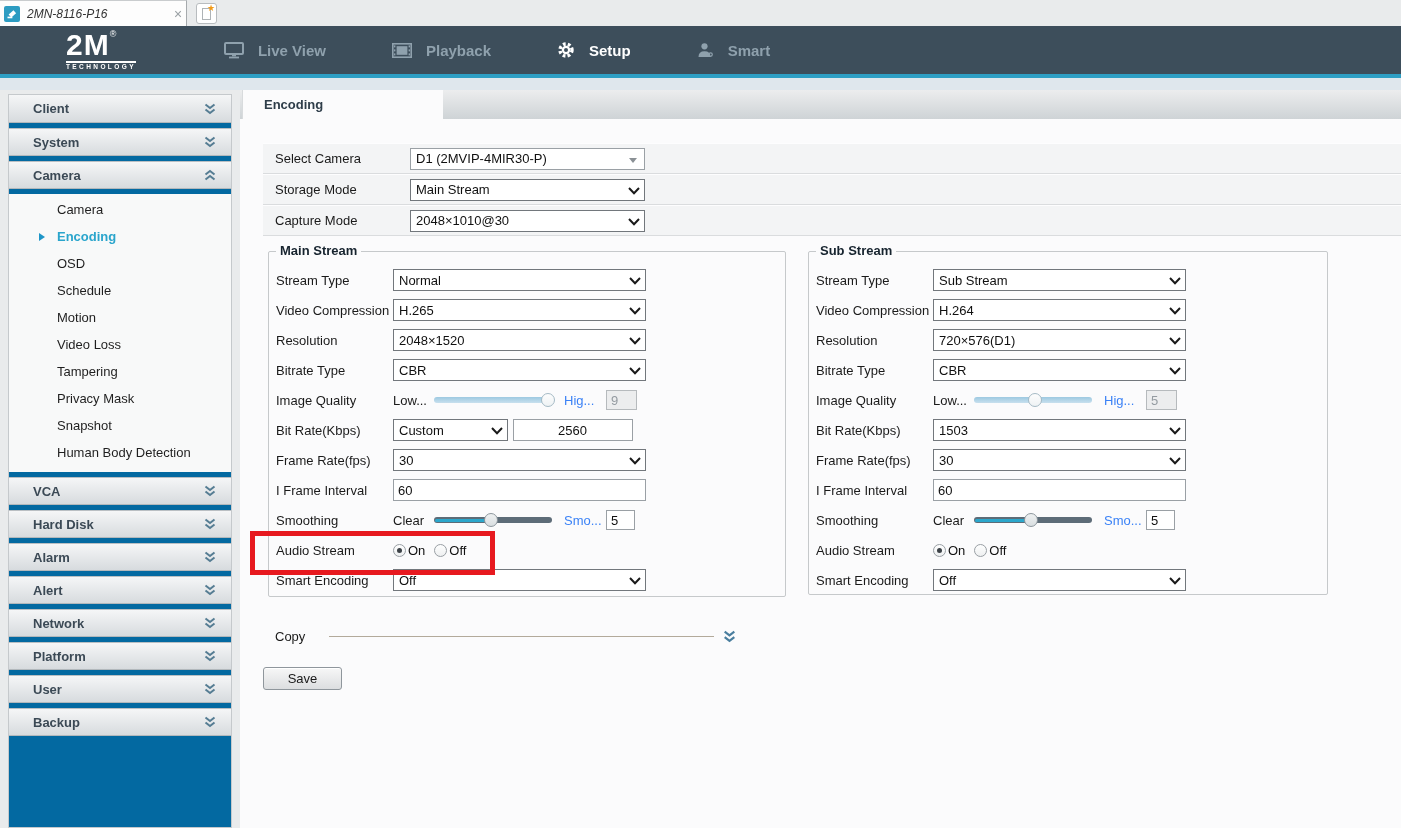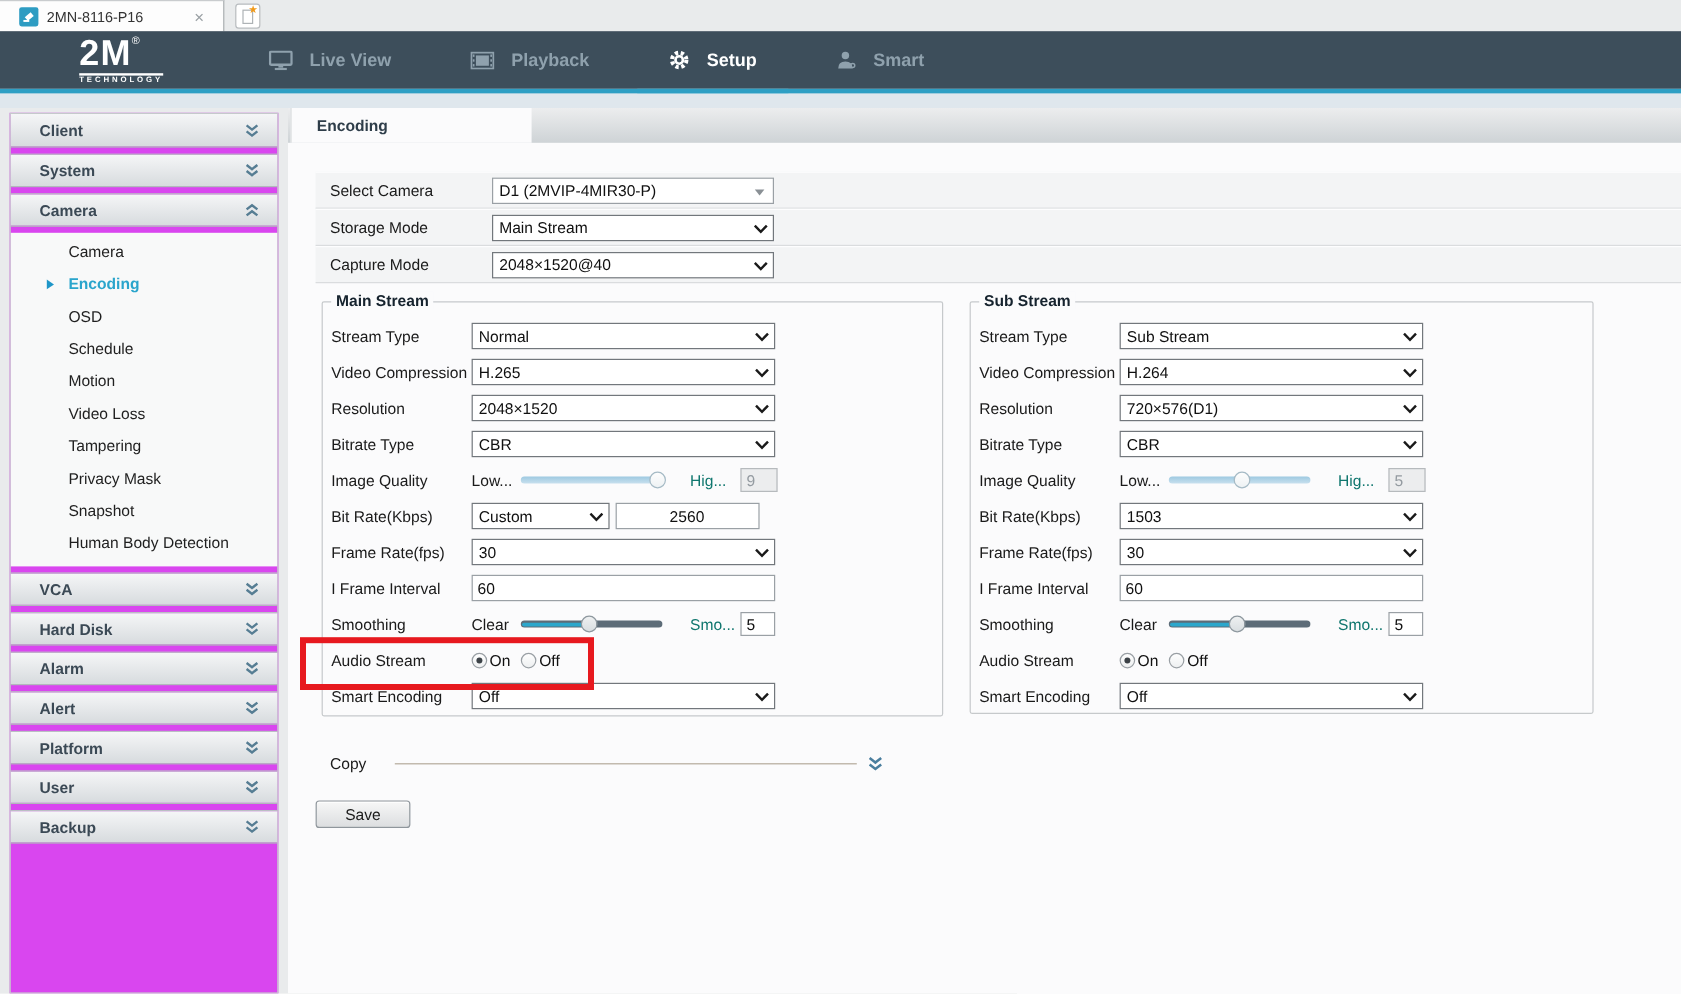--- a/index.html
+++ b/index.html
@@ -3,21 +3,21 @@
 <meta charset="utf-8">
 <style>
   * { margin:0; padding:0; box-sizing:border-box; }
   html,body { width:1401px; height:828px; overflow:hidden; }
   body { font-family:"Liberation Sans", sans-serif; background:#e9ebec; position:relative; }
 
   
   .browser-bar { position:absolute; left:0; top:0; width:1401px; height:26px;
 Information    background:linear-gradient(#dfe1e3,#cfd2d4); }
   .btab { position:absolute; left:0; top:0; width:187px; height:26px; background:#fdfdfd;
-    border-right:1px solid #a6aaad; border-top:1px solid #c9ccce; display:flex; align-items:center; padding:0 16px; }
+    border-right:1px solid #a6aaad; border-top:1px solid #c9ccce; display:flex; align-items:center; padding:0 4px;font-style:italic; }
   .btab-title { font-size:12px; color:#333; margin-left:7px; flex:1; white-space:nowrap; }
   .btab-close { color:#9aa0a4; font-size:14px; line-height:14px; cursor:default; }
   .favicon { width:16px; height:16px; background:#2d9cc2; border-radius:2px; display:flex; align-items:center; justify-content:center; flex:none; }
   .newtab { position:absolute; left:196px; top:3px; width:21px; height:21px; background:#fff;
     border:1px solid #b8bcbf; border-radius:3px; display:flex; align-items:center; justify-content:center; }
   .newtab .page { width:9px; height:12px; border:1.5px solid #aeb3b6; background:#fff; }
   .newtab .star { position:absolute; right:1px; top:-1px; color:#f29a18; font-size:9px; }
 
   
   .navbar { position:absolute; left:0; top:26px; width:1401px; height:48px; background:#3d4e5b; display:flex; align-items:center; }
@@ -29,21 +29,21 @@
   .nav-items { display:flex; margin-left:88px; }
   .nav-item { display:flex; align-items:center; margin-right:66px; color:#8fa1ad; font-size:15px; font-weight:bold; position:relative; height:48px; cursor:default; }
   .nav-item .nicon { margin-right:14px; display:flex; color:#8fa1ad; }
   .nav-item.active { color:#fff; }
   .nav-item.active .nicon { color:#fff; }
   .nav-item.active::after { content:""; position:absolute; left:-26px; right:-26px; bottom:-4px; height:4px; background:#55c0de; }
 
   .substrip { position:absolute; left:0; top:78px; width:1401px; height:12px; background:#dfe7ed; }
 
   
-  .sidebar { position:absolute; left:8px; top:94px; width:224px; bottom:0; background:#d946ef; border:1px solid #c5c9cc; }
+  .sidebar { position:absolute; left:8px; top:94px; width:224px; bottom:0; background:#0369a1; border:1px solid #c5c9cc; }
   .shead { height:28px; margin-bottom:5px; background:linear-gradient(#f5f6f7,#d7dbde);
     border-top:1px solid #babfc3; border-bottom:1px solid #b2b8bc; display:flex; align-items:center; justify-content:space-between;
     padding:0 14px 0 24px; font-size:13px; font-weight:bold; color:#3b4955; cursor:default; }
   .shead:first-child { border-top:none; }
   .dchev { color:#567d93; display:flex; }
   .dchev.up { transform:rotate(180deg); }
   .submenu { background:#f8f9f9; padding:2px 0 6px 0; margin-bottom:5px; }
   .sitem { height:27px; display:flex; align-items:center; padding-left:48px; font-size:13px; color:#1f1f1f; position:relative; cursor:default; }
   .sitem.active { color:#2aa5cc; font-weight:bold; }
   .sitem .tri { position:absolute; left:30px; width:0; height:0; border-left:6px solid #1e96c8; border-top:4px solid transparent; border-bottom:4px solid transparent; }
@@ -77,21 +77,21 @@
   
   .fset { position:absolute; border:1px solid #c6c9cb; border-radius:2px; background:#fbfbfc; }
   .fset.main { left:28px; top:161px; width:518px; height:346px; }
   .fset.sub  { left:568px; top:161px; width:520px; height:344px; }
   .legend { position:absolute; top:-9px; left:7px; background:#fbfbfc; padding:0 4px; font-size:13px; font-weight:bold; color:#16232e; }
   .fbody { padding-top:13px; }
   .frow { height:30px; display:flex; align-items:center; padding-left:7px; }
   .flabel { width:117px; font-size:13px; color:#1a1a1a; flex:none; }
 
   .mini { width:41px; font-size:13px; color:#1a1a1a; flex:none; }
-  .mini2 { width:37px; font-size:13px; color:#0f766e; flex:none; margin-left:23px; margin-right:5px; }
+  .mini2 { width:37px; font-size:13px; color:#3b82f6; flex:none; margin-left:12px; margin-right:5px; }
   .slider { position:relative; width:118px; height:16px; flex:none; cursor:default; }
   .slider .track { position:absolute; left:0; right:0; top:5px; height:6px; border-radius:3px; }
   .slider.iq .track { background:linear-gradient(#9dc9e1,#c8e0ee); }
   .slider.smooth .track { background:#5d6c78; }
   .slider.smooth .fill { position:absolute; left:1px; top:6.5px; height:3px; background:#2ba7cc; border-radius:2px; }
   .slider .thumb { position:absolute; top:8px; width:14px; height:14px; border-radius:50%; transform:translate(-50%,-50%); }
   .slider.iq .thumb { background:linear-gradient(#fdfdfd,#eef2f4); border:1px solid #a5bac5; }
   .slider.smooth .thumb { background:linear-gradient(#eef0f1,#d9dee1); border:1px solid #8d979e; }
 
   .radio { display:inline-block; width:13px; height:13px; border:1px solid #999fa4; border-radius:50%;
@@ -280,20 +280,29 @@
   <div class="shead">
     <span>Alert</span>
     <span class="dchev">
         <svg width="14" height="12" viewBox="0 0 14 12">
           <path d="M2.5 1.5 L7 5 L11.5 1.5" fill="none" stroke="currentColor" stroke-width="2"></path>
           <path d="M2.5 6.5 L7 10 L11.5 6.5" fill="none" stroke="currentColor" stroke-width="2"></path>
         </svg>
       </span>
   </div>
   <div class="shead">
+    <span>Network</span>
+    <span class="dchev">
+        <svg width="14" height="12" viewBox="0 0 14 12">
+          <path d="M2.5 1.5 L7 5 L11.5 1.5" fill="none" stroke="currentColor" stroke-width="2"></path>
+          <path d="M2.5 6.5 L7 10 L11.5 6.5" fill="none" stroke="currentColor" stroke-width="2"></path>
+        </svg>
+      </span>
+  </div>
+  <div class="shead">
     <span>Platform</span>
     <span class="dchev">
         <svg width="14" height="12" viewBox="0 0 14 12">
           <path d="M2.5 1.5 L7 5 L11.5 1.5" fill="none" stroke="currentColor" stroke-width="2"></path>
           <path d="M2.5 6.5 L7 10 L11.5 6.5" fill="none" stroke="currentColor" stroke-width="2"></path>
         </svg>
       </span>
   </div>
   <div class="shead">
     <span>User</span>
@@ -334,21 +343,21 @@
         <span class="arrow">
             <svg width="12" height="8" viewBox="0 0 12 8">
               <path d="M1 1 L6 6.2 L11 1" fill="none" stroke="currentColor" stroke-width="2"></path>
             </svg>
           </span>
       </div>
     </div>
     <div class="trow">
       <span class="tlabel">Capture Mode</span>
       <div class="sel w235">
-        <span>2048×1520@40</span>
+        <span>2048×1010@30</span>
         <span class="arrow">
             <svg width="12" height="8" viewBox="0 0 12 8">
               <path d="M1 1 L6 6.2 L11 1" fill="none" stroke="currentColor" stroke-width="2"></path>
             </svg>
           </span>
       </div>
     </div>
   </div>
 
   <div class="fset main">

